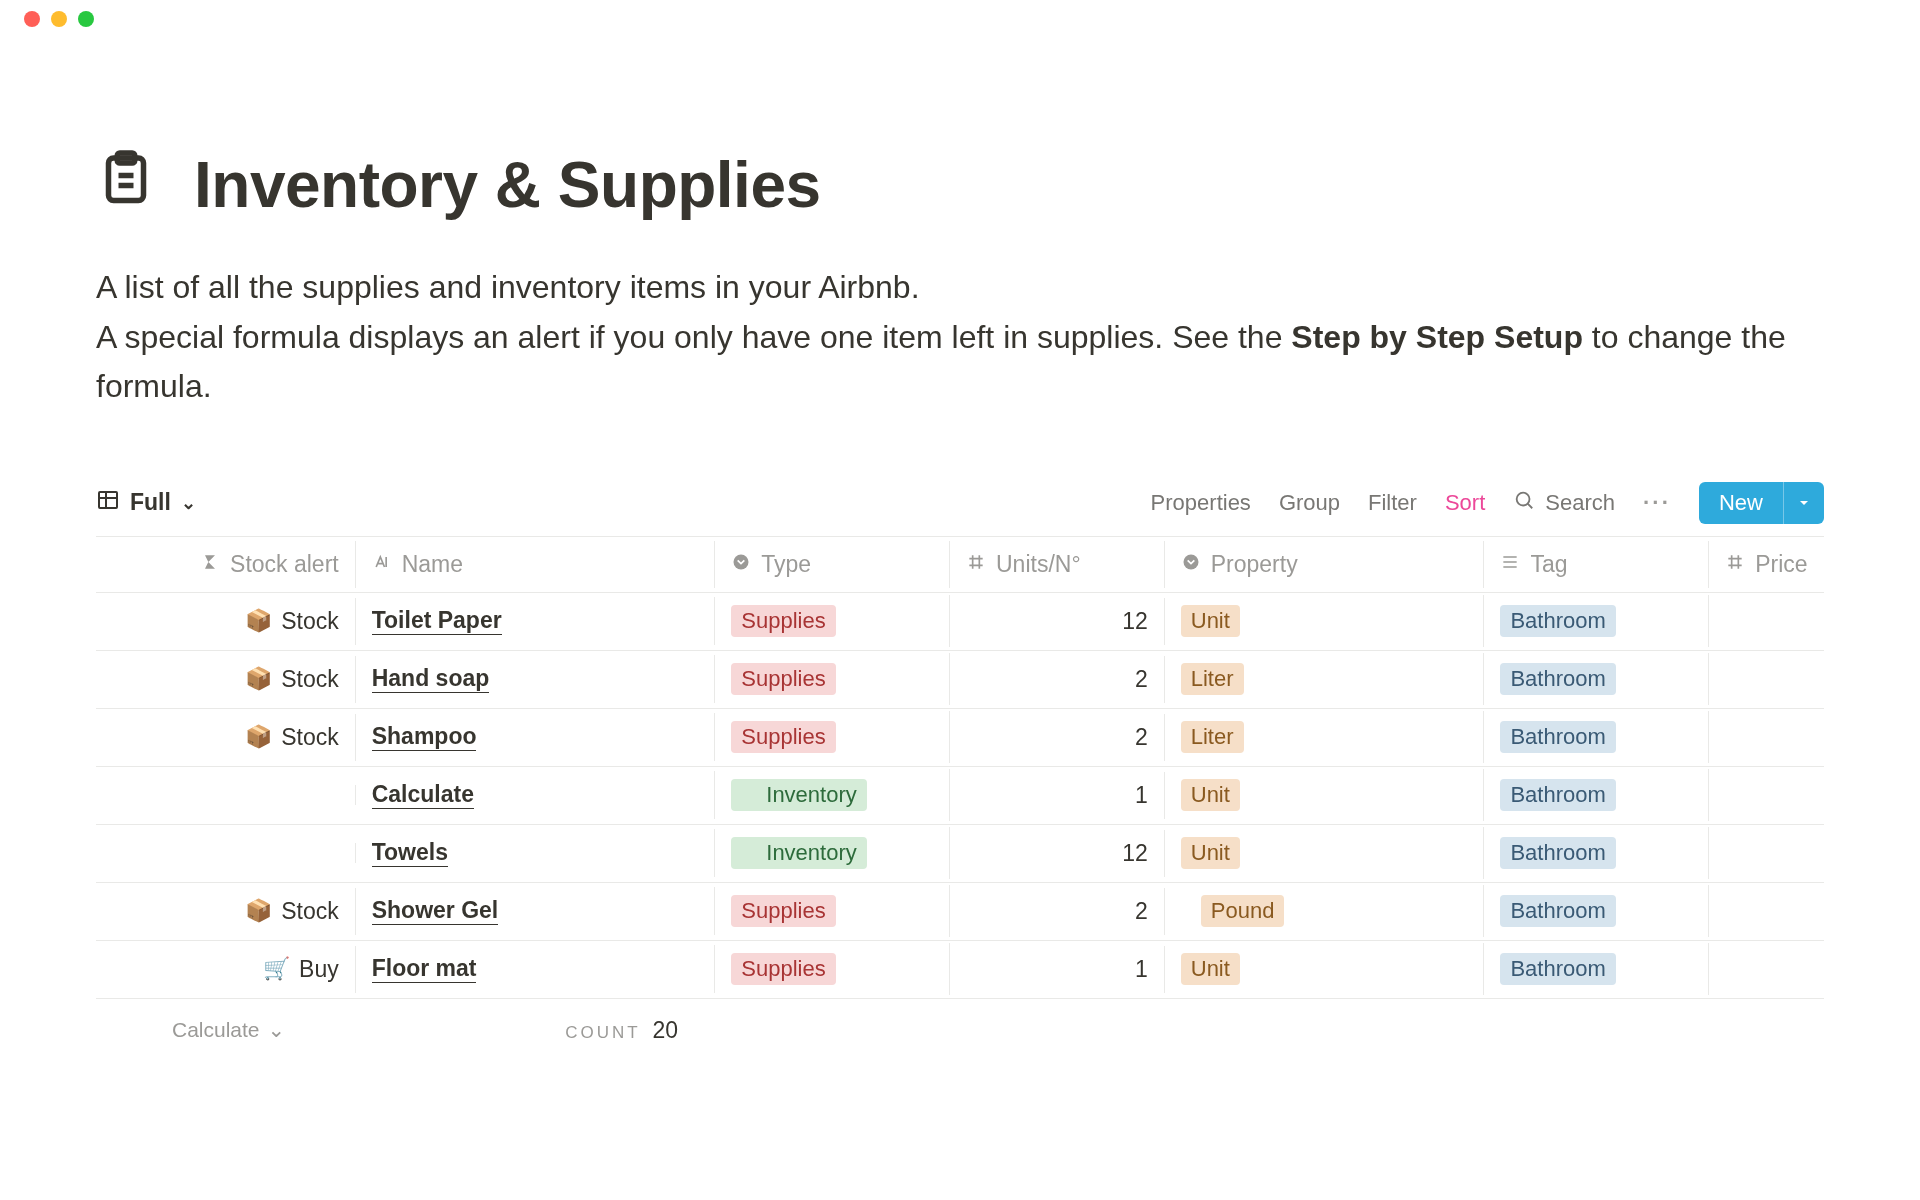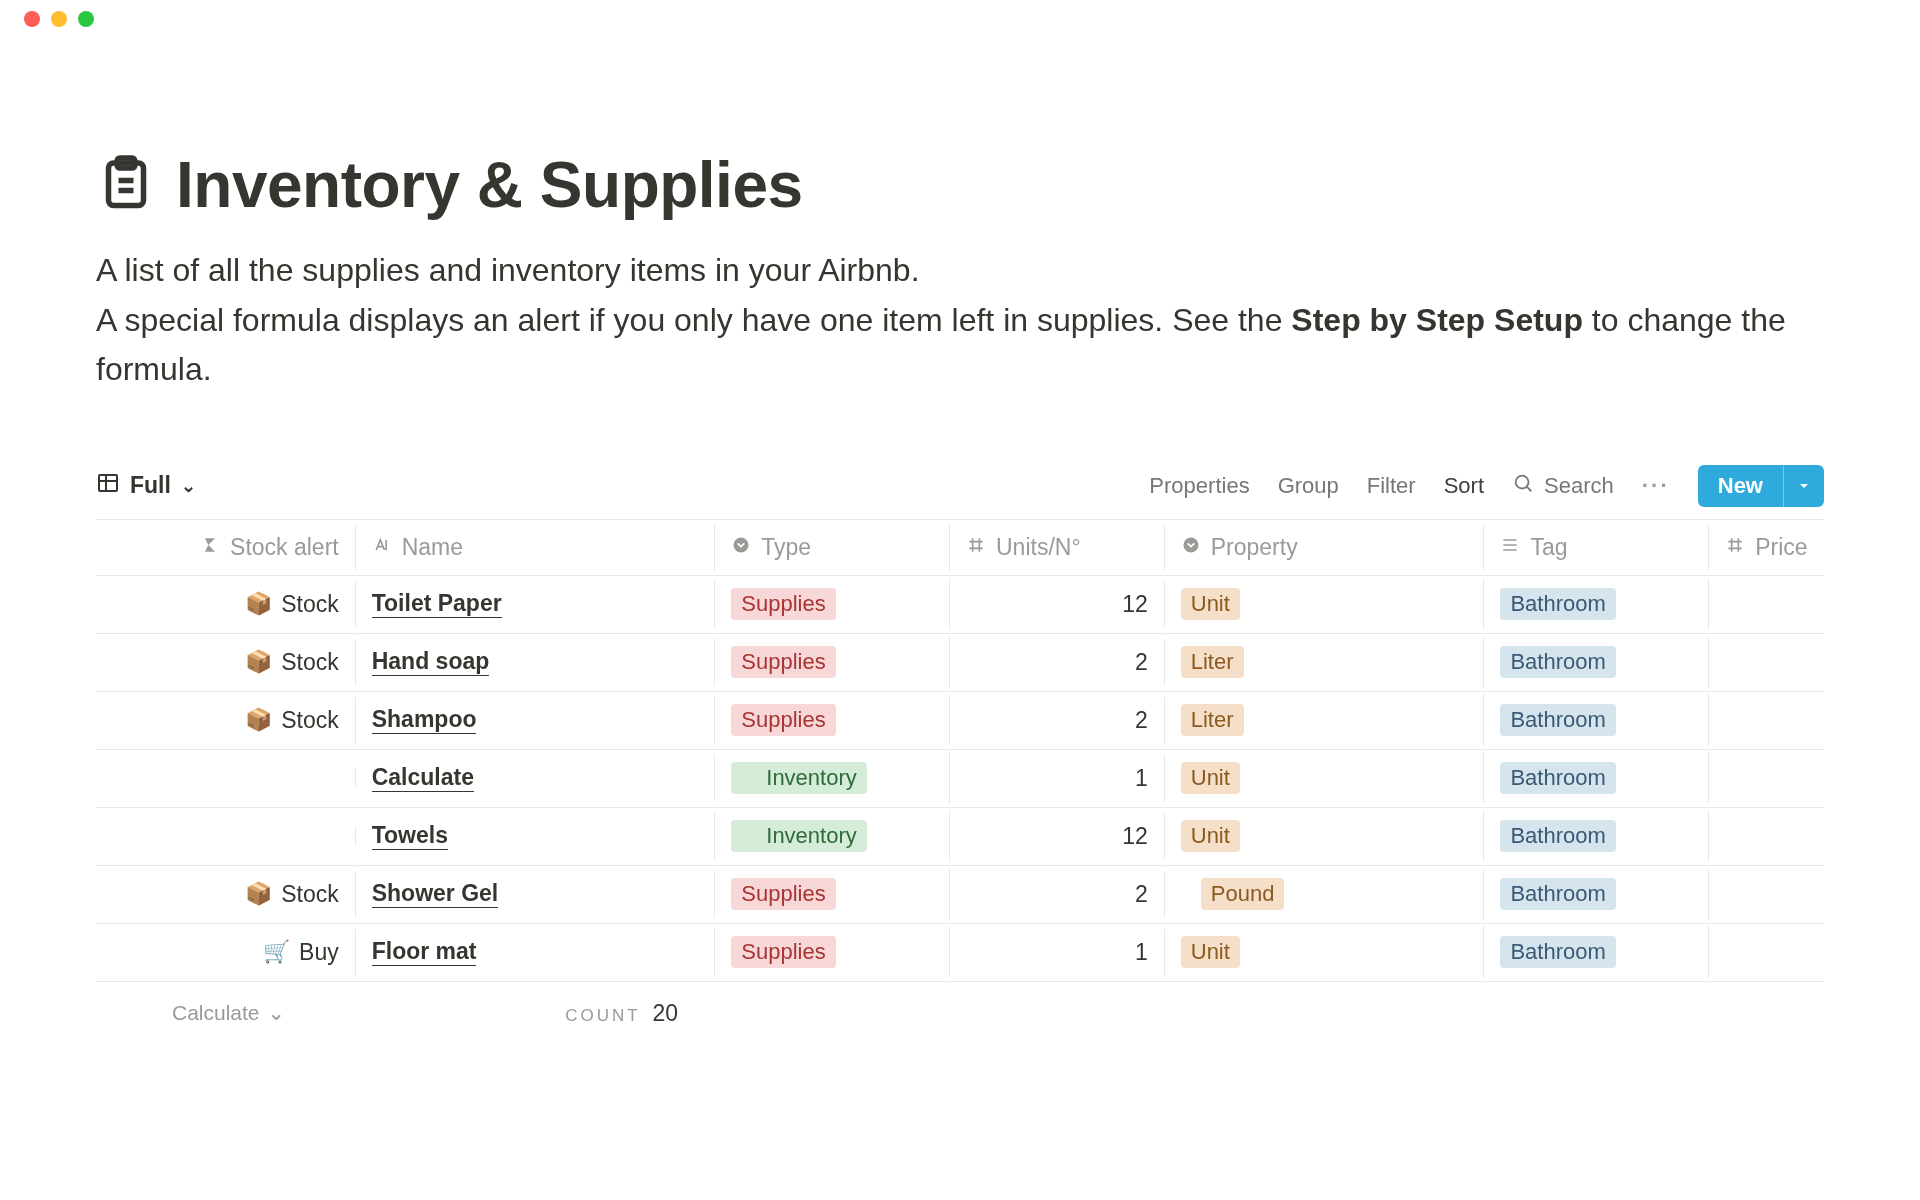--- a/index.html
+++ b/index.html
@@ -30,23 +30,23 @@
   .dot-red { background: #ff5f57; }
   .dot-yellow { background: #febc2e; }
   .dot-green { background: #28c840; }
 
   .content {
     padding: 110px 96px 0 96px;
   }
 
   .page-header {
     display: flex;
-    align-items: center;
-    gap: 20px;
-    margin-bottom: 24px;
+    align-items: flex-start;
+    gap: 38px;
+    margin-bottom: 41px;
   }
   .page-icon svg {
     width: 60px;
     height: 60px;
     stroke: #37352f;
     fill: none;
     stroke-width: 2.2;
   }
   .page-title {
     font-size: 64px;
@@ -82,37 +82,37 @@
   .chev { font-size: 18px; color: #37352f; }
 
   .view-right {
     display: flex;
     align-items: center;
     gap: 28px;
     font-size: 22px;
     color: #787774;
   }
   .view-right .ctrl { cursor: pointer; }
-  .view-right .sort-active { color: #404040; text-align: center; }
+  .view-right .sort-active { color: #ec4899; text-align: center; }
   .search-group {
     display: flex;
     align-items: center;
     gap: 10px;
     cursor: pointer;
   }
   .search-group svg { width: 22px; height: 22px; stroke: #787774; fill: none; stroke-width: 2; }
   .dots { letter-spacing: 2px; cursor: pointer; color:#9b9a97; font-weight:700; }
   .new-btn-group {
     display: flex;
     align-items: stretch;
   }
   .new-btn {
     background: #2eaadc;
     color: #fff;
-    font-weight: 700;
+    font-weight: 400;
     font-size: 22px;
     padding: 8px 20px;
     border-radius: 6px 0 0 6px;
     cursor: pointer;
   }
   .new-caret {
     background: #2eaadc;
     color: #fff;
     padding: 8px 12px;
     border-radius: 0 6px 6px 0;

